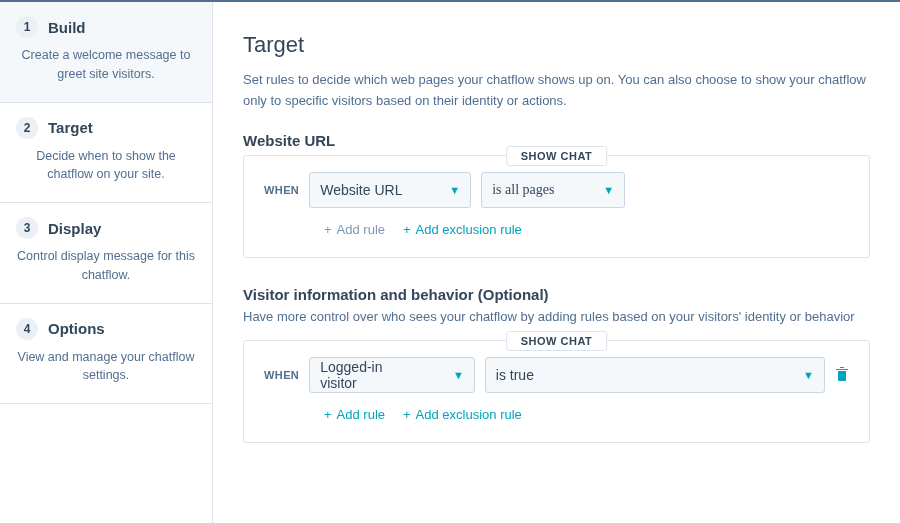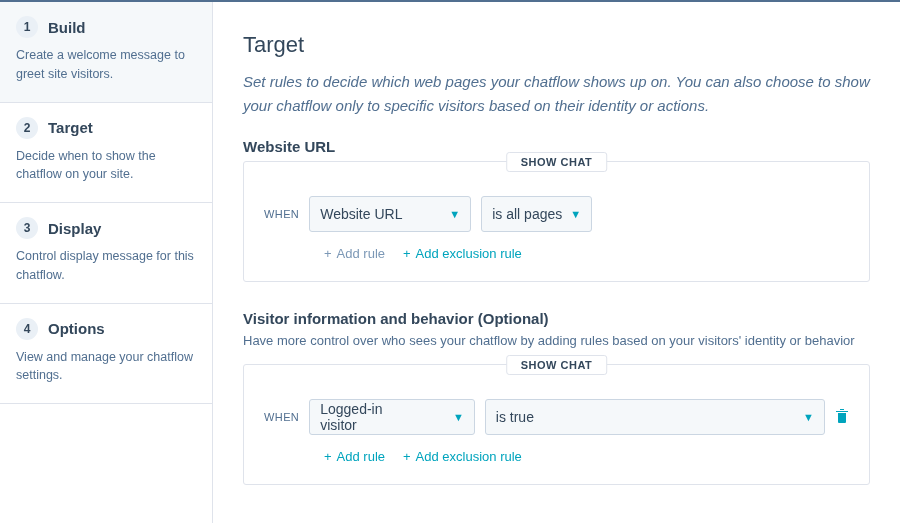--- a/index.html
+++ b/index.html
@@ -45,38 +45,38 @@
 }
 .step-title {
   font-weight: 600;
   font-size: 15px;
   color: #33475b;
 }
 .step-desc {
   font-size: 12.5px;
   line-height: 1.5;
   color: #516f90;
+  text-align: center;
 }
 .main {
   flex: 1;
   padding: 30px 30px 0 30px;
   overflow-y: auto;
 }
 .page-title {
   font-size: 22px;
   font-weight: 500;
   color: #33475b;
   margin-bottom: 12px;
 }
 .page-desc {
-  font-size: 15px;
+  font-size: 13px;
   line-height: 1.6;
   color: #516f90;
   margin-bottom: 20px;
-  font-style: italic;
 }
 .section-heading {
   font-size: 15px;
   font-weight: 600;
   color: #33475b;
   margin-bottom: 6px;
 }
 .section-sub {
   font-size: 13px;
   color: #516f90;
@@ -93,21 +93,21 @@
   align-items: center;
   justify-content: center;
   margin-left: 4px;
   vertical-align: middle;
   font-weight: bold;
 }
 .rule-box {
   border: 1px solid #dfe3eb;
   border-radius: 3px;
   position: relative;
-  padding: 34px 20px 20px 20px;
+  padding: 16px 20px 20px 20px;
   margin-bottom: 28px;
 }
 .box-label {
   position: absolute;
   top: -10px;
   left: 50%;
   transform: translateX(-50%);
   background: #fff;
   border: 1px solid #dfe3eb;
   border-radius: 3px;
@@ -118,39 +118,39 @@
   color: #33475b;
 }
 .rule-row {
   display: flex;
   align-items: center;
   gap: 10px;
   margin-bottom: 14px;
 }
 .when-label {
   font-size: 11px;
-  font-weight: 400;
+  font-weight: 700;
   color: #516f90;
   letter-spacing: 0.4px;
 }
 .select {
   border: 1px solid #cbd6e2;
   border-radius: 3px;
   background: #f5f8fa;
   height: 36px;
   display: flex;
   align-items: center;
   justify-content: space-between;
   padding: 0 10px;
   font-size: 14px;
   color: #33475b;
   cursor: pointer;
 }
 .select.sel-a { width: 162px; }
-.select.sel-b { width: 111px; }
+.select.sel-b { width: 144px; font-family: Liberation Serif, serif; }
 .select.sel-c { width: 170px; gap: 48px; }
 .select.sel-d { width: 350px; }
 .caret {
   color: #00a4bd;
   font-size: 11px;
 }
 .actions-row {
   display: flex;
   gap: 18px;
   padding-left: 60px;

